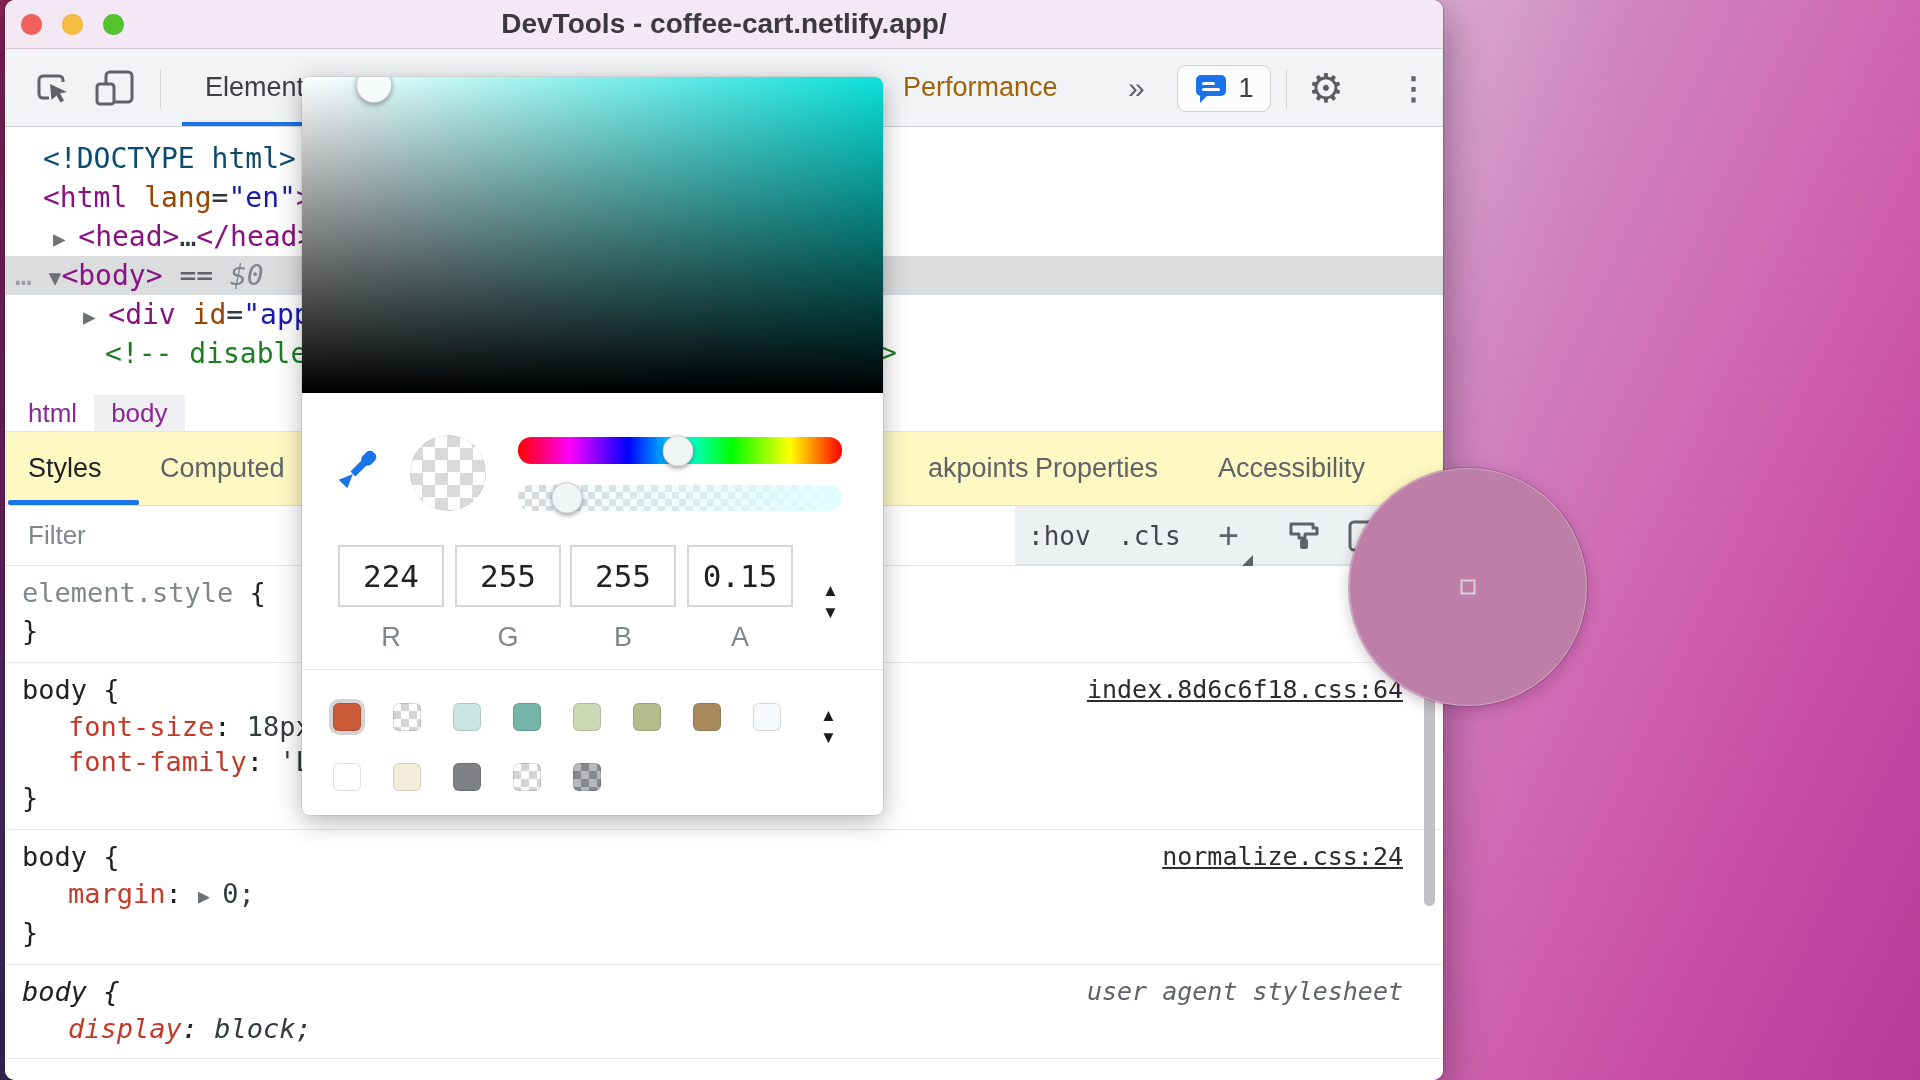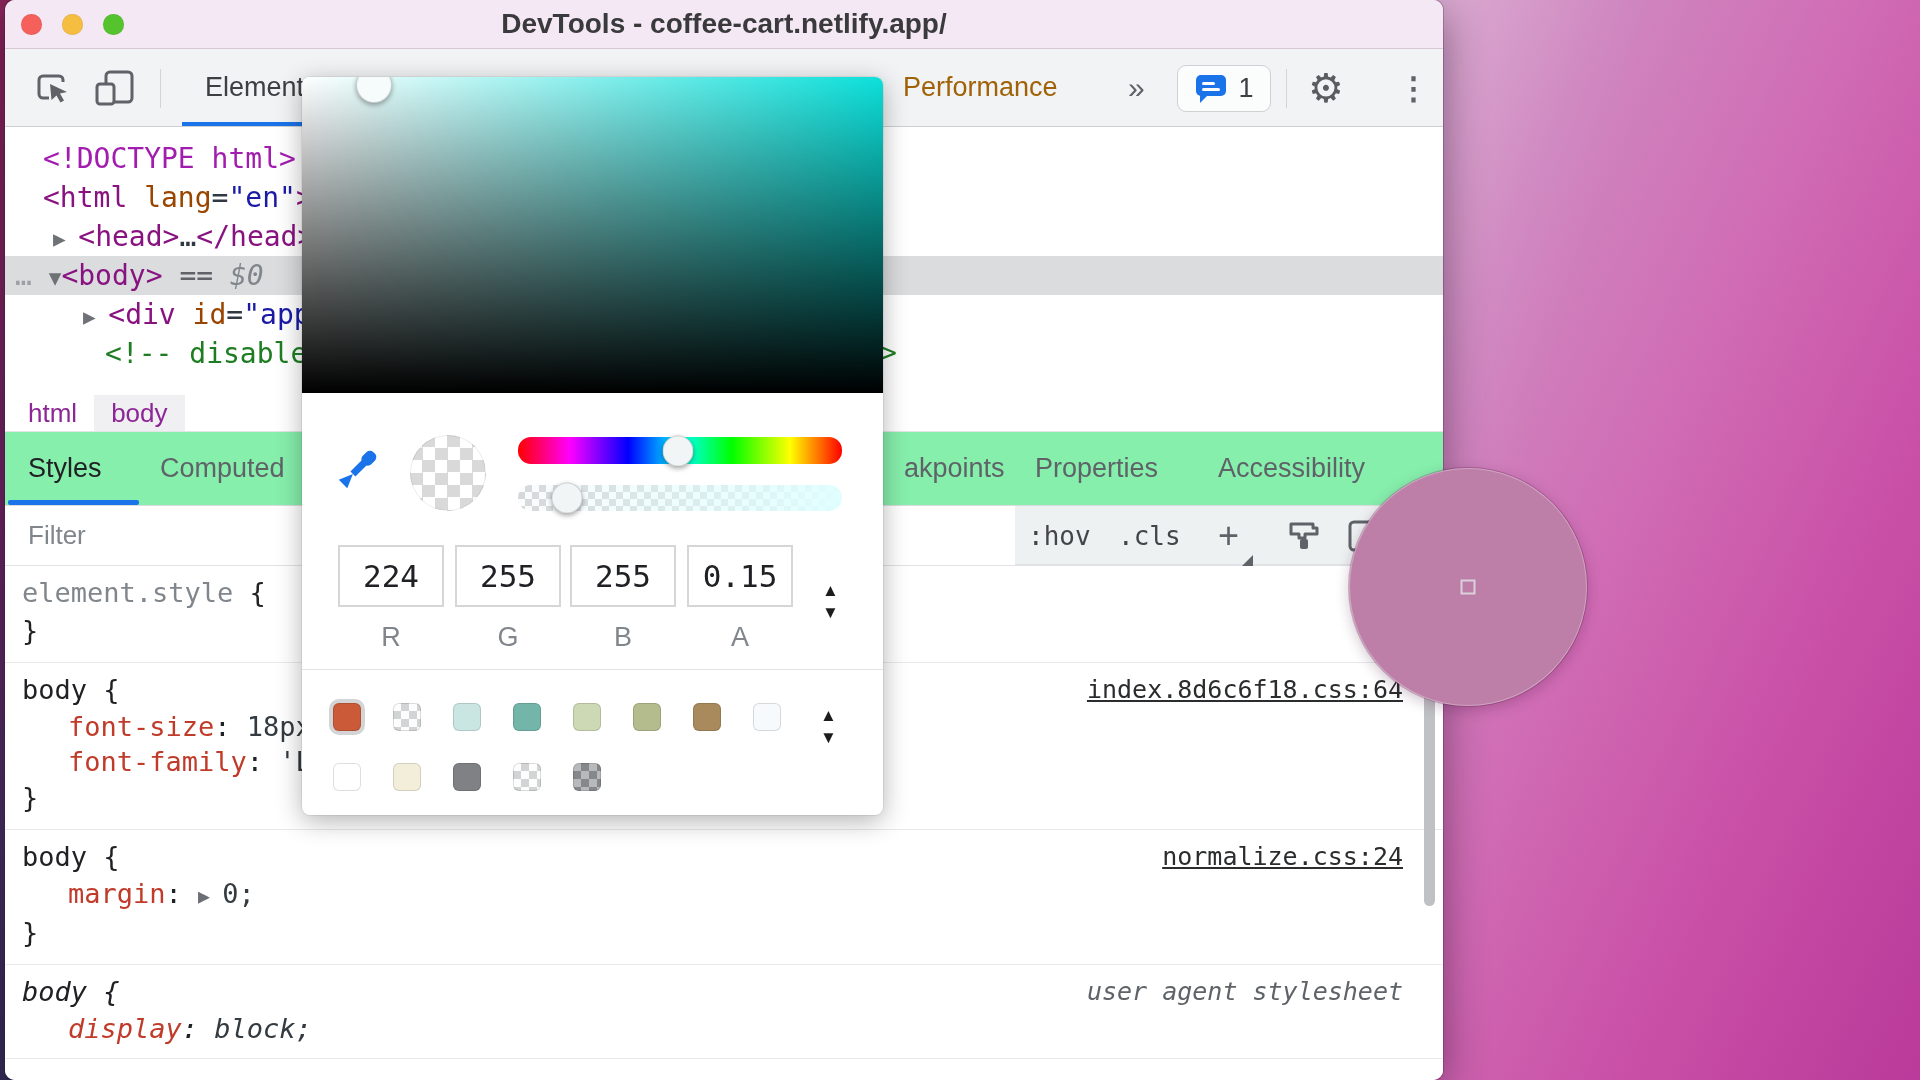--- a/index.html
+++ b/index.html
@@ -52,39 +52,39 @@
     display:flex; align-items:center; justify-content:center; gap:10px;
   }
   .issues-count { font-size:27px; color:#3c4043; }
   .gear { position:absolute; left:1303px; top:50%; transform:translateY(-50%); font-size:40px; color:#5a5d60; line-height:1; }
   .dots { position:absolute; left:1393px; top:50%; transform:translateY(-50%); font-size:31px; color:#5f6368; letter-spacing:0; font-weight:bold; }
 
   
   .elements-panel { height:268px; flex:0 0 268px; background:#fff; overflow:hidden; padding-top:12px; position:relative; }
   .code-line { height:39px; line-height:39px; font-family:"DejaVu Sans Mono", monospace; font-size:28px; white-space:pre; color:#303942; }
   .sel-row { background:#dbdcde; }
-  .tk-doctype { color:#a21caf; }
+  .tk-doctype { color:#0c4a6e; }
   .tk-tag { color:#881280; }
   .tk-attr { color:#994500; }
   .tk-val { color:#1a1aa6; }
   .tk-plain { color:#303942; }
   .tk-cmt { color:#1e7d22; }
   .tk-eq { color:#5f6368; }
   .tk-dim { color:#80868b; font-style:italic; }
   .tk-arrow { color:#6e7276; font-size:21px; }
   .tk-dots { color:#9aa0a6; }
   .comment-tail { position:absolute; left:875px; top:336px; z-index:5; font-family:"DejaVu Sans Mono",monospace; font-size:28px; color:#1e7d22; }
 
   
   .breadcrumb { height:37px; flex:0 0 37px; background:#fff; border-bottom:1px solid #e4e4e6; display:flex; align-items:stretch; padding-left:6px; }
   .crumb { display:flex; align-items:center; padding:0 17px; font-size:26px; color:#8d2696; }
   .crumb.current { background:#f0f0f2; }
 
   
-  .side-tabs { height:74px; flex:0 0 74px; background:#86efac; border-bottom:1px solid #dadcdf; position:relative; }
+  .side-tabs { height:74px; flex:0 0 74px; background:#fef9c3; border-bottom:1px solid #dadcdf; position:relative; }
   .side-tab { position:absolute; top:0; height:100%; display:flex; align-items:center; font-size:27px; color:#5f6368; }
   .side-tab.active { color:#202124; }
   .side-tab-underline { position:absolute; left:3px; bottom:0; width:131px; height:5px; background:#1a73e8; border-radius:2px; }
 
   
   .filter-row { height:60px; flex:0 0 60px; background:#fff; border-bottom:1px solid #e0e2e4; position:relative; }
   .filter-input { position:absolute; left:0; top:0; bottom:1px; width:1010px; display:flex; align-items:center; padding-left:23px; font-size:26px; color:#80868b; background:#fff; }
   .filter-right { position:absolute; left:1010px; right:0; top:0; bottom:0; background:#eef1f2; border-bottom:1px solid #dfe1e4; }
   .fr-item { position:absolute; top:0; height:100%; display:flex; align-items:center; color:#434649; }
   .fr-code { font-family:"DejaVu Sans Mono",monospace; font-size:26px; }
@@ -243,21 +243,21 @@
 
   <div class="breadcrumb">
     <div class="crumb">html</div>
     <div class="crumb current">body</div>
   </div>
 
   <div class="side-tabs">
     <div class="side-tab active" style="left:23px;">Styles</div>
     <div class="side-tab-underline"></div>
     <div class="side-tab" style="left:155px;">Computed</div>
-    <div class="side-tab" style="left:899px;">akpoints</div>
+    <div class="side-tab" style="left:879px;padding-left:44px;">akpoints</div>
     <div class="side-tab" style="left:1030px;">Properties</div>
     <div class="side-tab" style="left:1213px;">Accessibility</div>
   </div>
 
   <div class="filter-row">
     <div class="filter-input">Filter</div>
     <div class="filter-right"></div>
     <div class="fr-item fr-code" style="left:1023px;">:hov</div>
     <div class="fr-item fr-code" style="left:1113px;">.cls</div>
     <div class="fr-item plus" style="left:1213px;">+</div>

